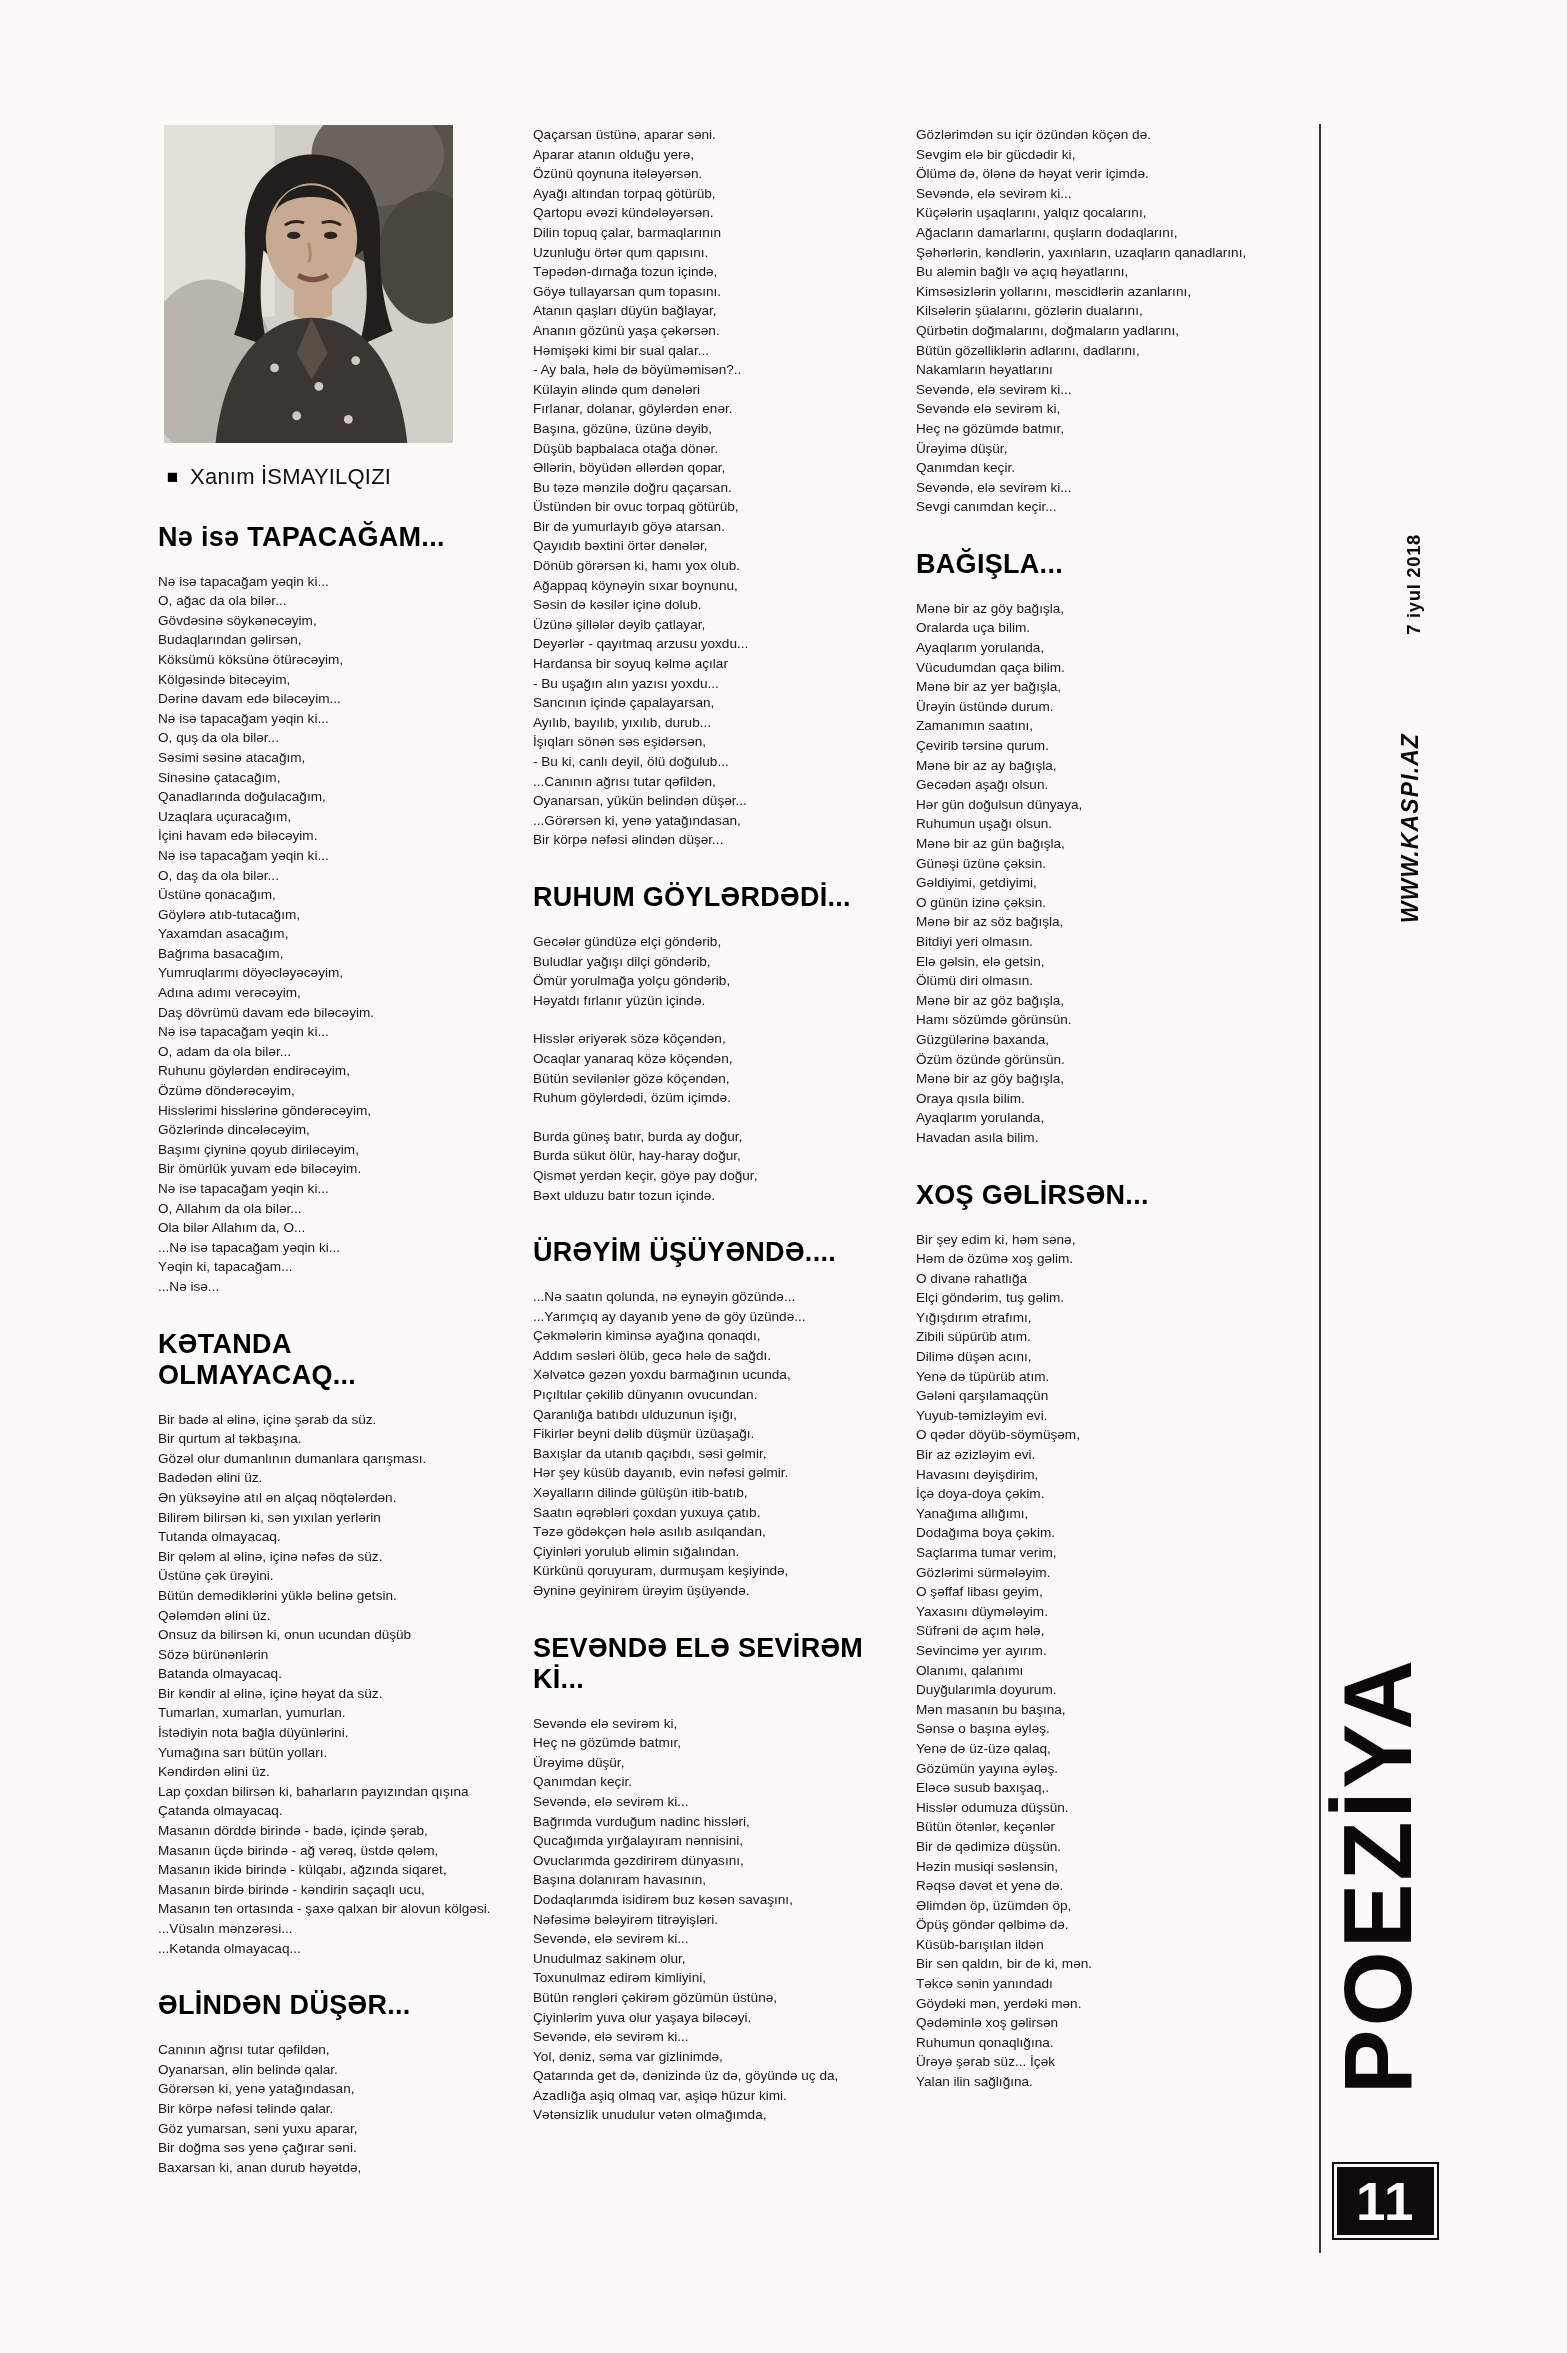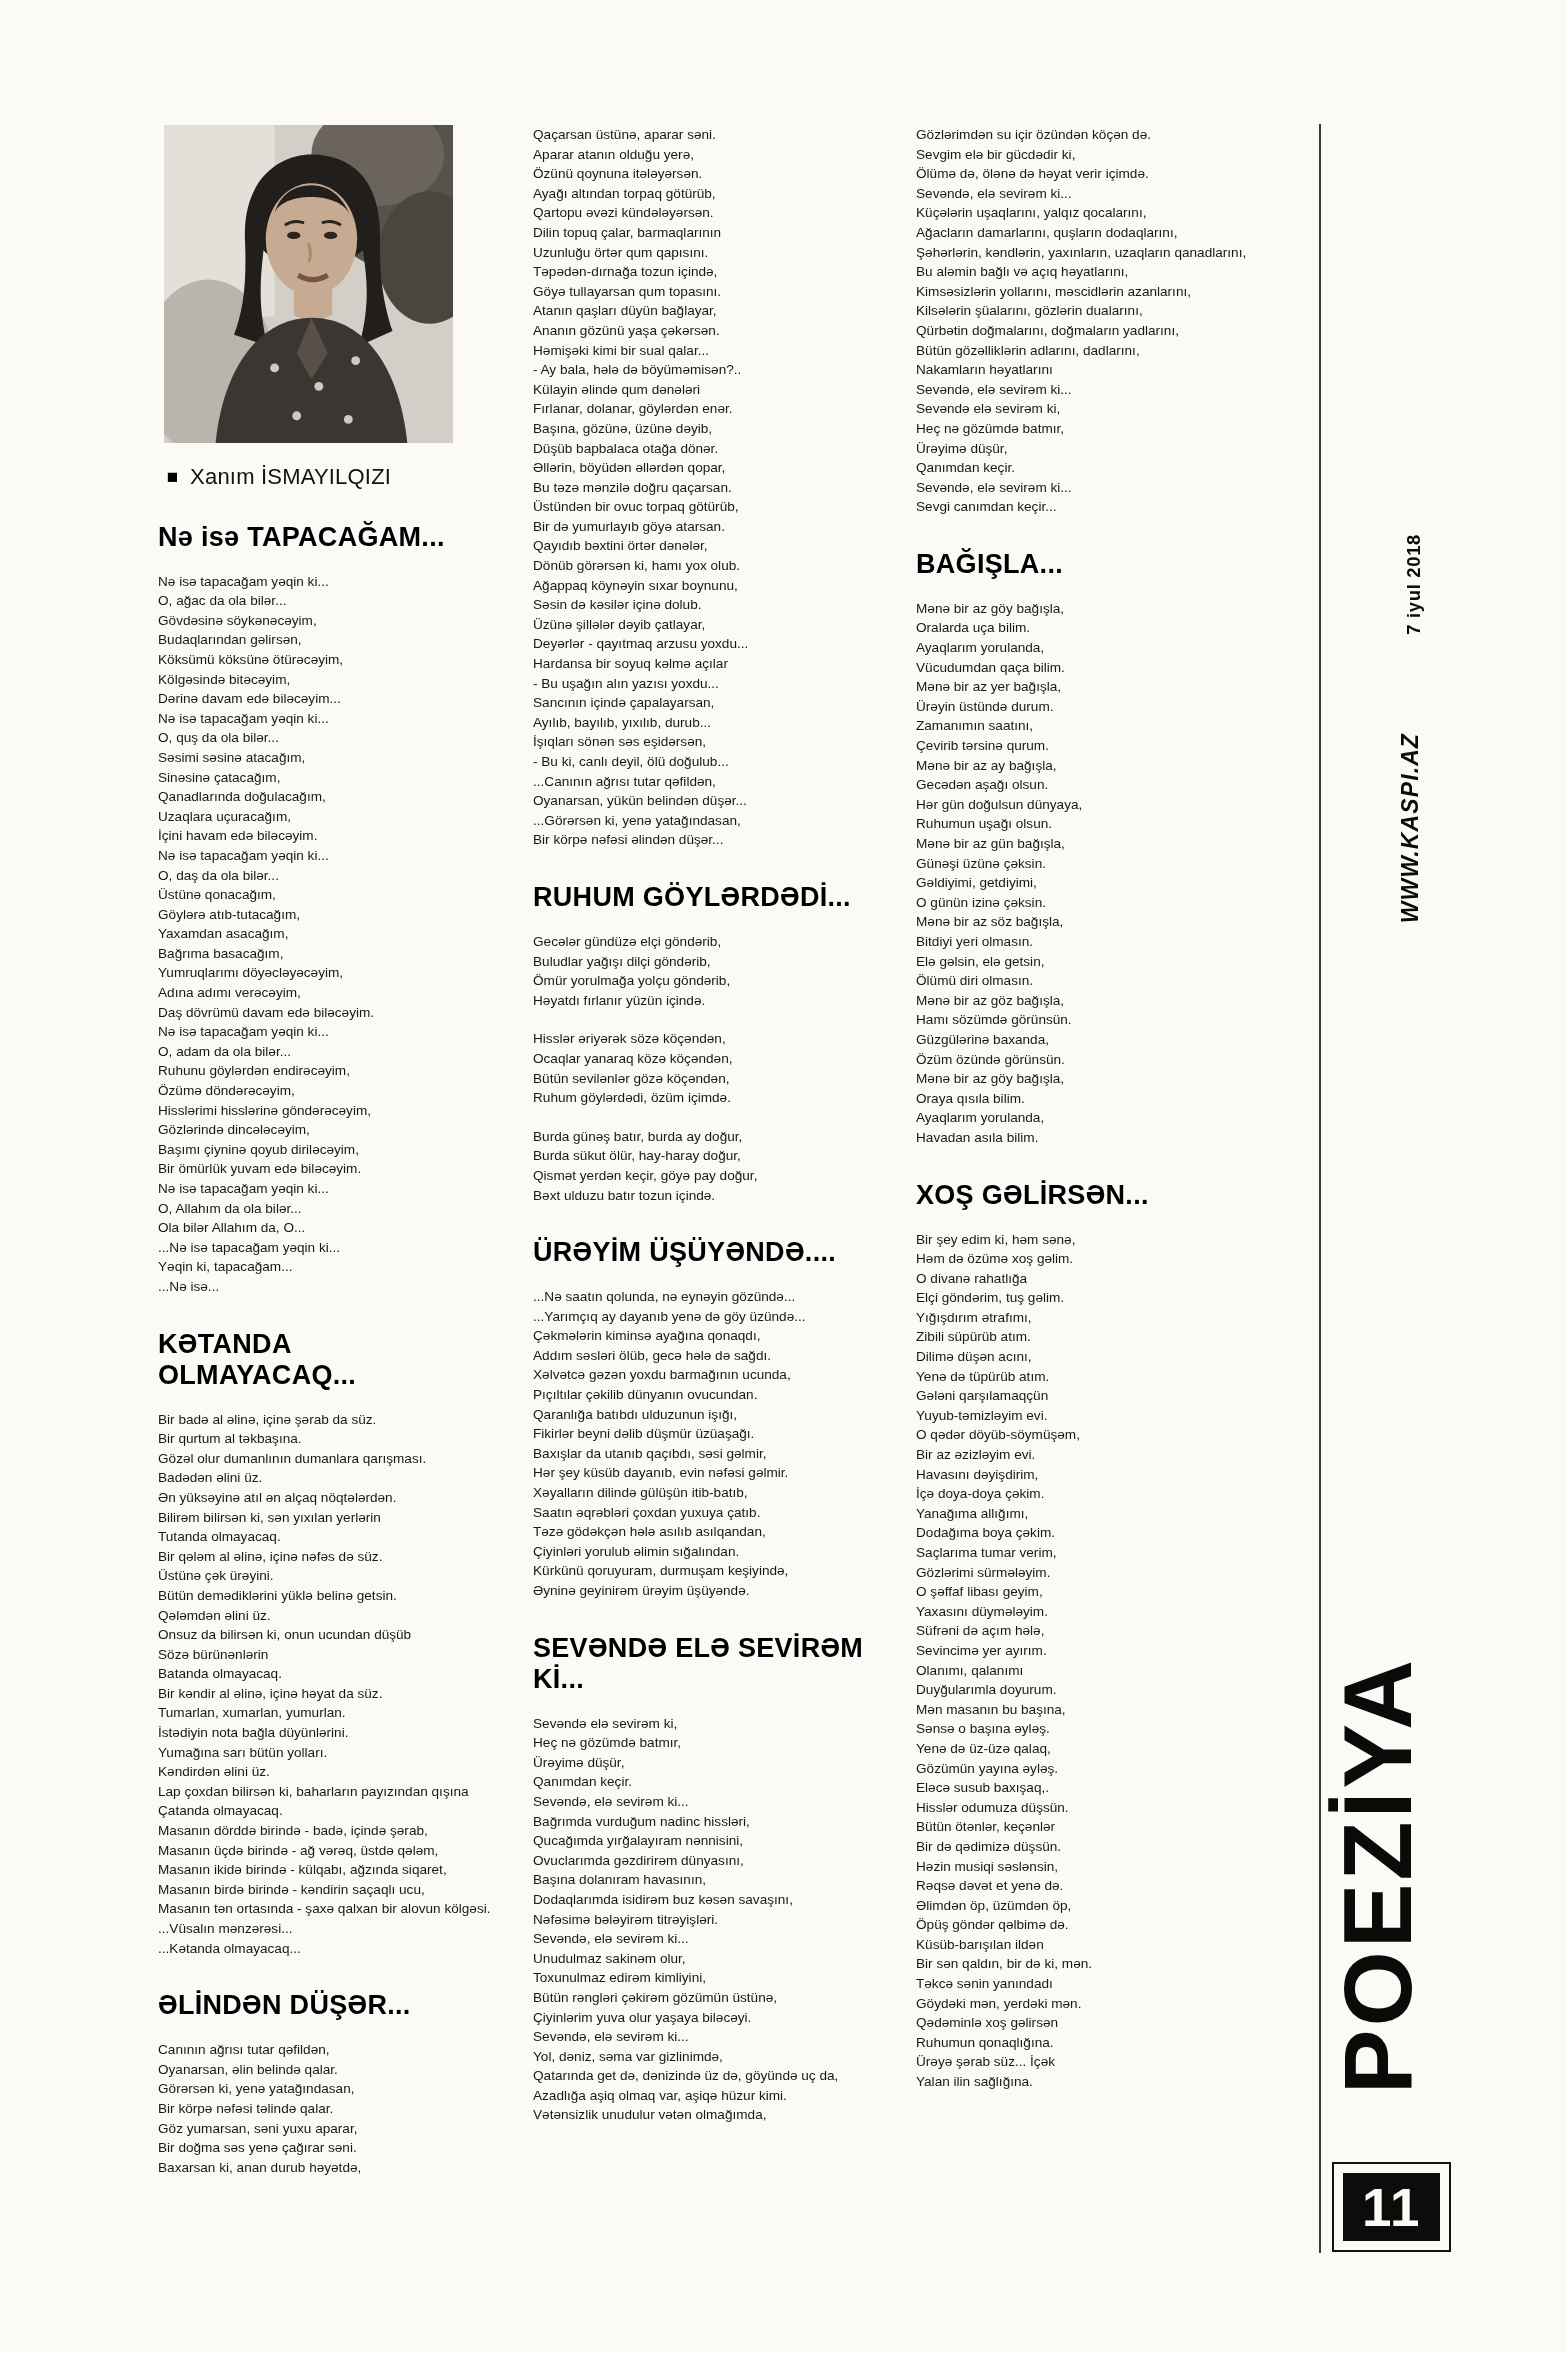--- a/index.html
+++ b/index.html
@@ -75,21 +75,21 @@
     color:#0b0a09;
   }
   .side-date { left:1403px; top:534px; font-size:18.4px; font-weight:bold; letter-spacing:0.7px; }
   .side-site { left:1397px; top:733px; font-size:23px; font-weight:bold; font-style:italic; letter-spacing:1.1px; }
   .side-section { left:1322px; top:1657px; font-size:97px; font-weight:bold; letter-spacing:2.9px; }
 
   .page-number-outer {
     position:absolute;
     left:1332px; top:2162px;
     border:2.9px solid #111;
-    padding:9px;
+    padding:3px;
     background:#fbfaf6;
   }
   .page-number-box {
     width:97px; height:68px;
     background:#0d0c0b;
     color:#fbfaf6;
     display:flex; align-items:center; justify-content:center;
     font-size:53px; font-weight:bold;
     letter-spacing:1.5px;
   }

